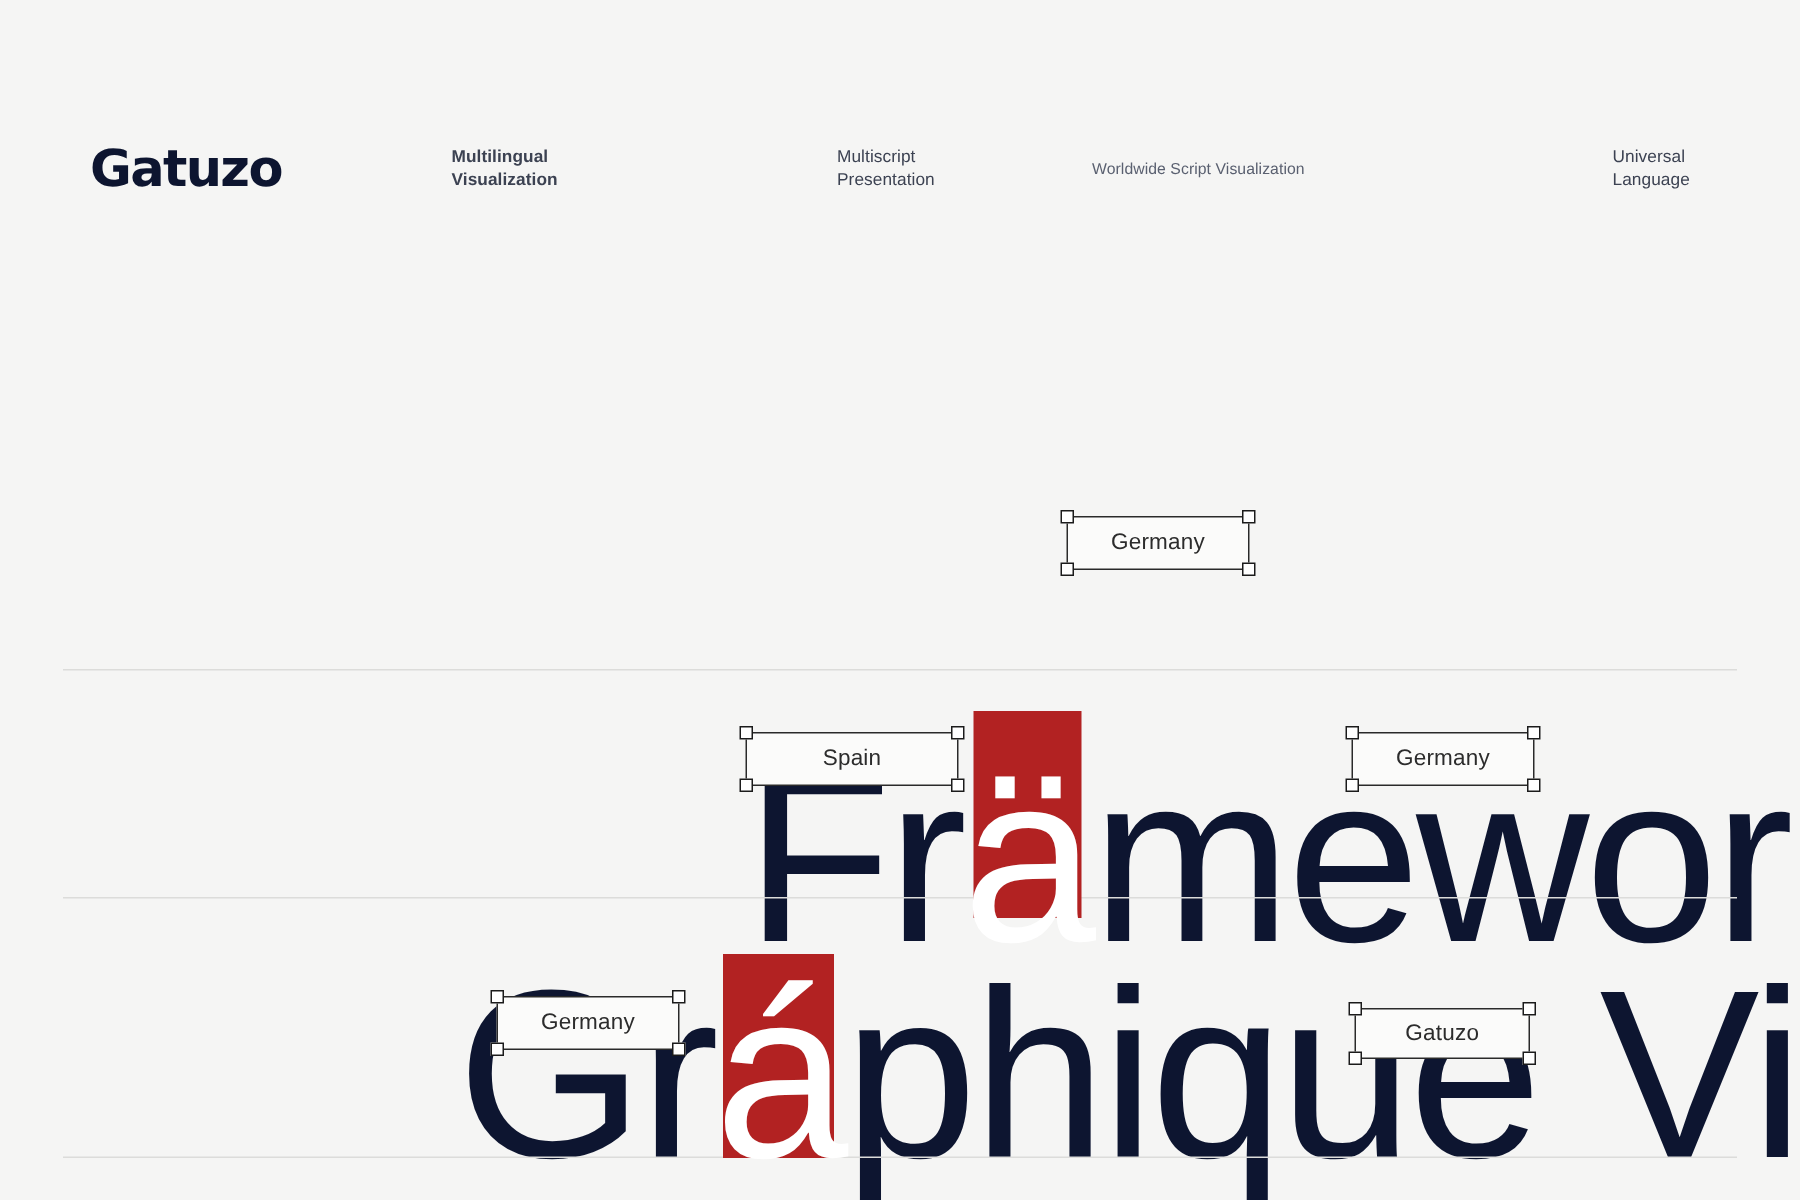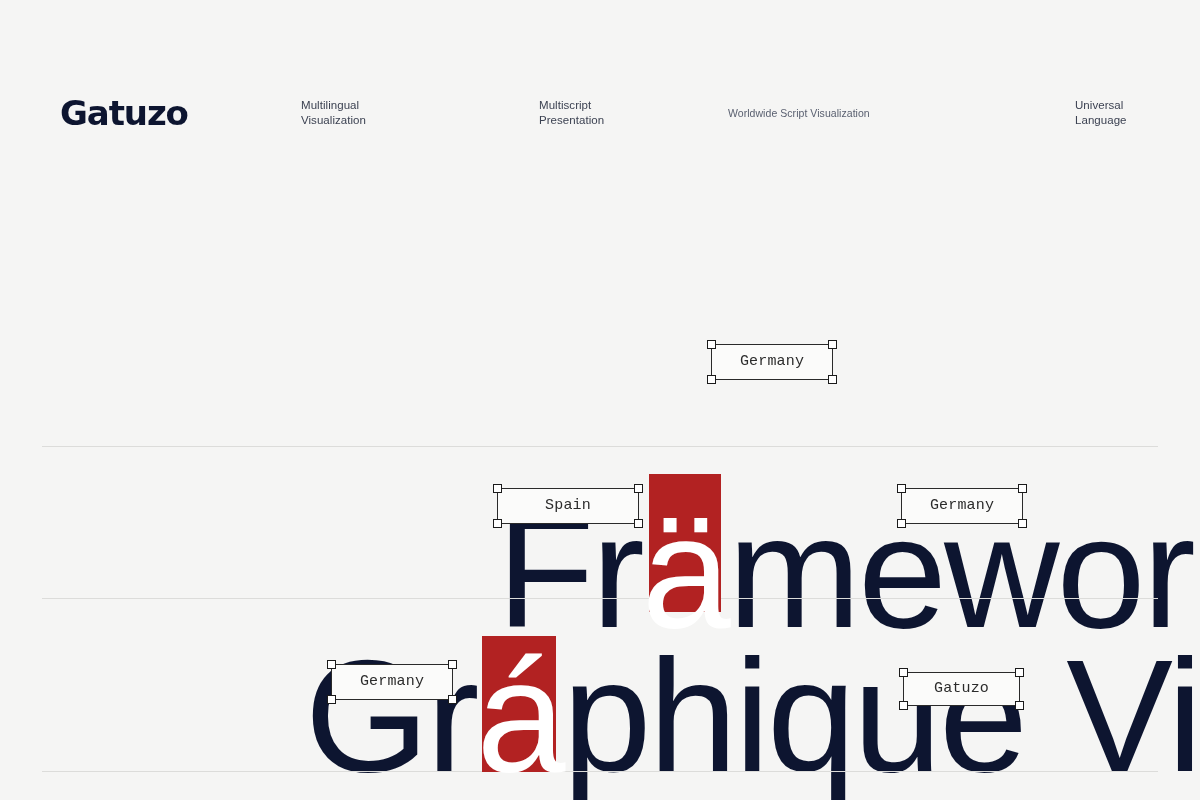--- a/index.html
+++ b/index.html
@@ -18,22 +18,22 @@
     font-size:34px; font-weight:700; letter-spacing:-1.1px;
     color:#0D1530; line-height:1;
     font-family:"DejaVu Sans", sans-serif;
   }
   .hdr-item {
     position:absolute;
     font-size:11.5px; line-height:1.32;
     color:#3C4252; white-space:pre-line;
     letter-spacing:.05px;
   }
-  .hdr-1 { left:301px; top:62px; }
-  .hdr-2 { left:539px; top:62px; }
+  .hdr-1 { left:301px; top:62px;font-weight:bold; }
+  .hdr-2 { left:558px; top:62px; }
   .hdr-3 { left:728px; top:71px; font-size:10.5px; color:#5A6070; }
   .hdr-4 { left:1075px; top:62px; width:66px; text-align:left; }
 
   
   .row { position:absolute; left:0; width:1200px; }
   .rule {
     position:absolute; left:42px; width:1116px; height:1px;
     background:#DCDCDA;
   }
   .line {
@@ -84,21 +84,21 @@
     position:absolute;
     background:#FBFBFA;
     border:1px solid #2A2A2A;
     z-index:20;
     display:flex; align-items:center; justify-content:center;
   }
   .selbox .lbl {
     font-size:15px;
     color:#2C2C2C;
     letter-spacing:.15px;
-    font-family:Liberation Mono, monospace;
+    font-family:Liberation Sans, sans-serif;
     line-height:1;
     padding-bottom:1px;
   }
   .handle {
     position:absolute;
     width:9px; height:9px;
     background:#FFFFFF;
     border:1.4px solid #1B1B1B;
   }
   .handle.tl { left:-5px;  top:-5px; }

